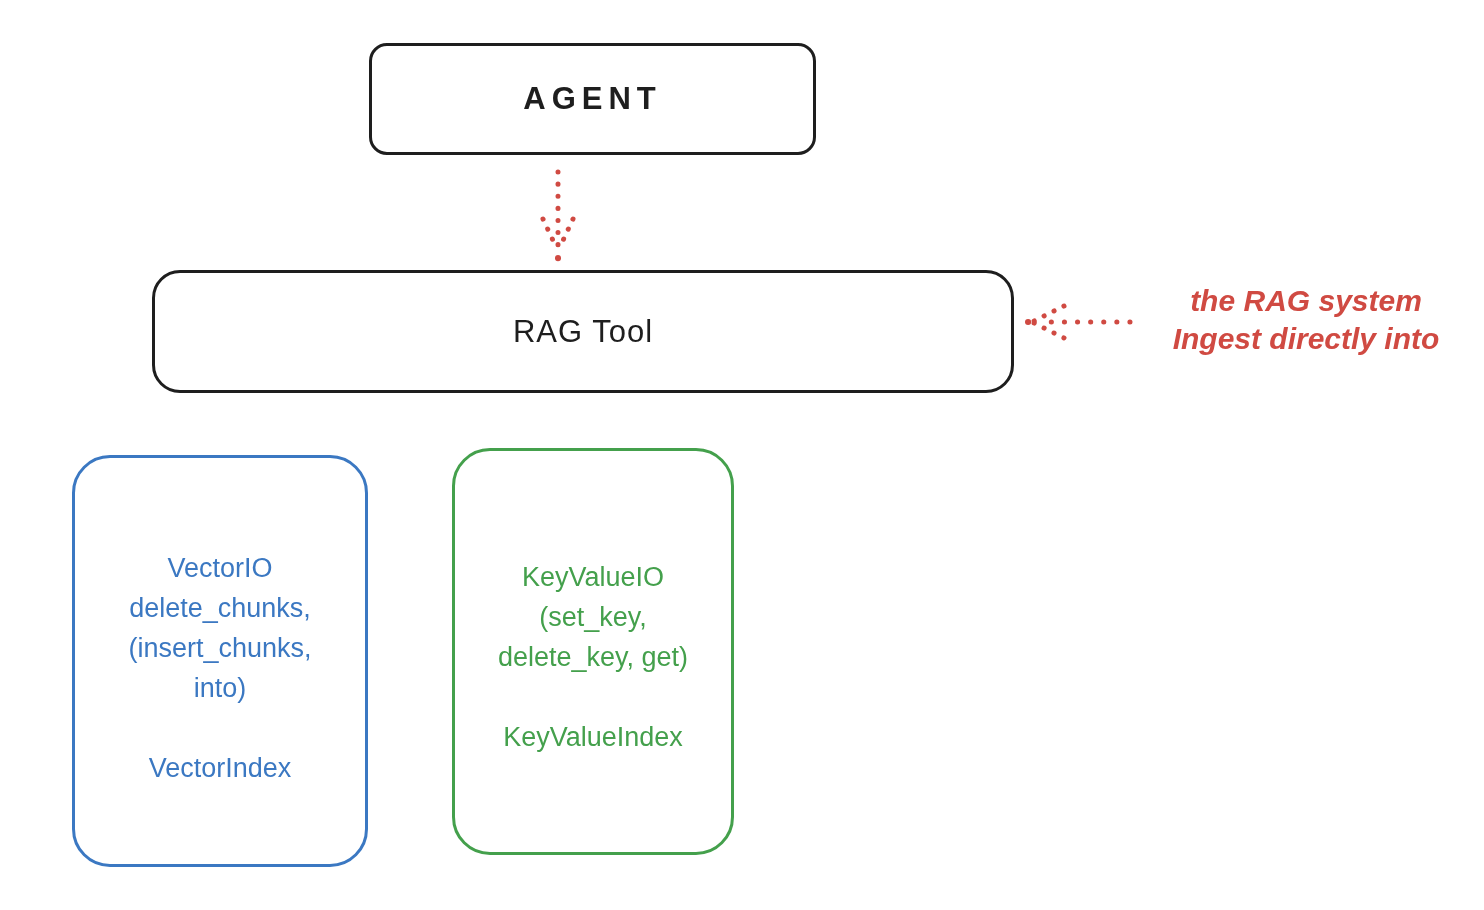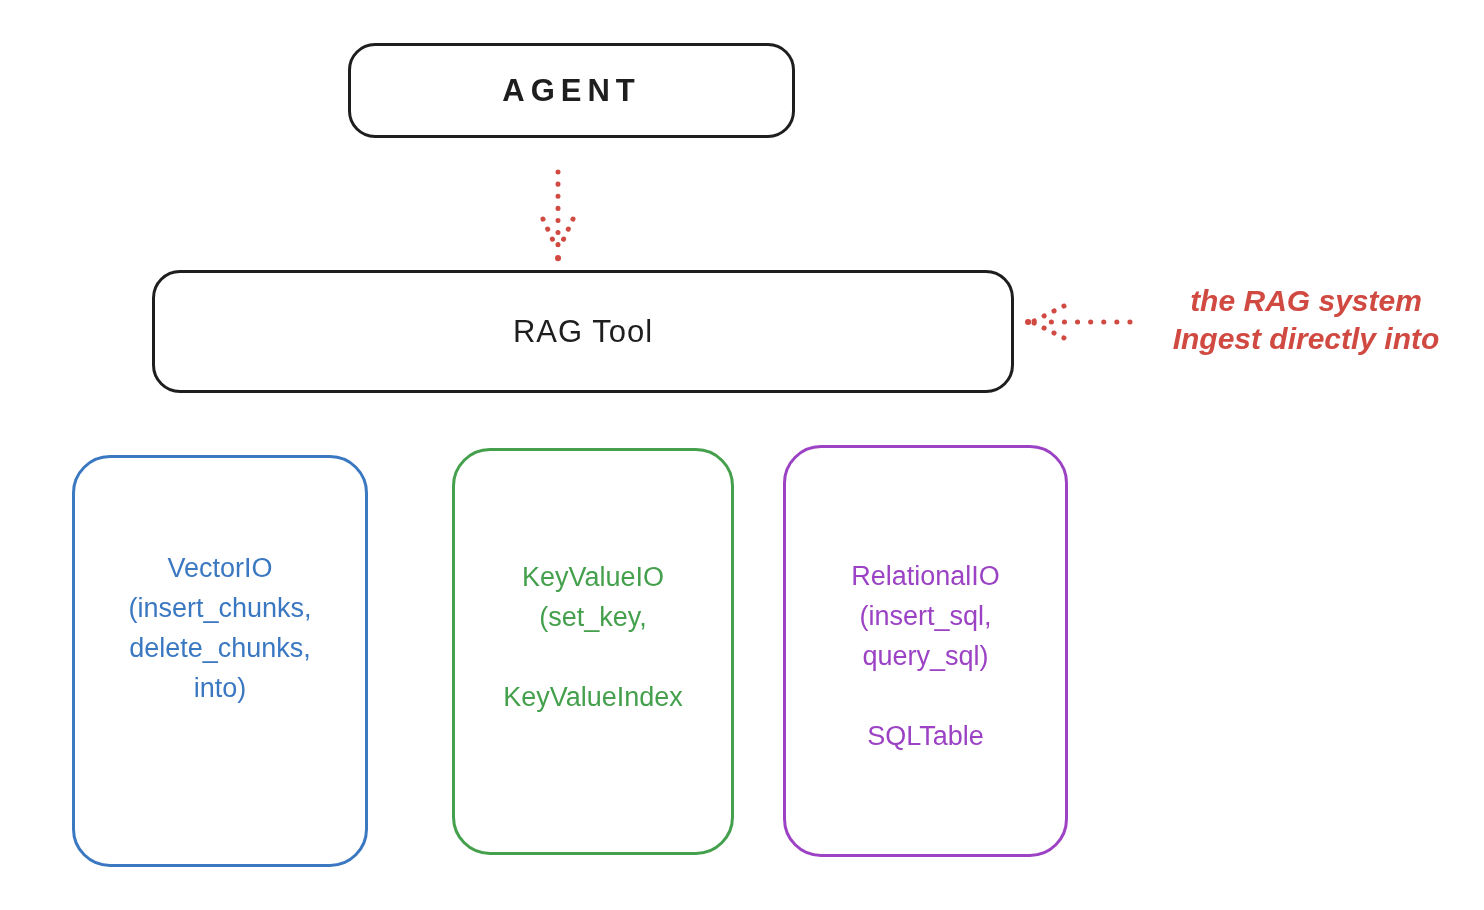--- a/index.html
+++ b/index.html
@@ -5,22 +5,22 @@
   html,body{margin:0;padding:0;background:#ffffff;}
   .canvas{
     position:relative;width:1484px;height:910px;background:#ffffff;overflow:hidden;
     font-family:"Liberation Sans","DejaVu Sans",sans-serif;
   }
   .node{
     position:absolute;background:#ffffff;box-sizing:border-box;
     display:flex;align-items:center;justify-content:center;
   }
   .node-agent{
-    left:348px;top:43px;width:447px;height:95px;
-    border:3px solid #1e1e1e;border-radius:27px;
+    left:369px;top:43px;width:447px;height:112px;
+    border:3px solid #1e1e1e;border-radius:18px;
     color:#1e1e1e;font-size:31px;font-weight:600;letter-spacing:6px;
   }
   .node-rag{
     left:152px;top:270px;width:862px;height:123px;
     border:3px solid #1e1e1e;border-radius:28px;
     color:#1e1e1e;font-size:31px;font-weight:500;letter-spacing:1px;
   }
   .backend{
     flex-direction:column;justify-content:flex-start;text-align:right;
     font-size:27px;font-weight:500;line-height:40px;
@@ -74,34 +74,29 @@
     </g>
   </svg>
 
   <div class="annotation">
     <div>the RAG system</div>
     <div>Ingest directly into</div>
   </div>
 
   <div class="node backend backend-vector">
     <div class="line">VectorIO</div>
+    <div class="line">delete_chunks,</div>
     <div class="line">(insert_chunks,</div>
-    <div class="line">delete_chunks,</div>
     <div class="line">into)</div>
     <div class="spacer"></div>
+    <div class="line">VectorIndex</div>
   </div>
 
   <div class="node backend backend-keyvalue">
     <div class="line">KeyValueIO</div>
     <div class="line">(set_key,</div>
+    <div class="line">delete_key, get)</div>
     <div class="spacer"></div>
     <div class="line">KeyValueIndex</div>
   </div>
 
-  <div class="node backend backend-relational">
-    <div class="line">RelationalIO</div>
-    <div class="line">(insert_sql,</div>
-    <div class="line">query_sql)</div>
-    <div class="spacer"></div>
-    <div class="line">SQLTable</div>
-  </div>
 
 </div>
 
 </body></html>

